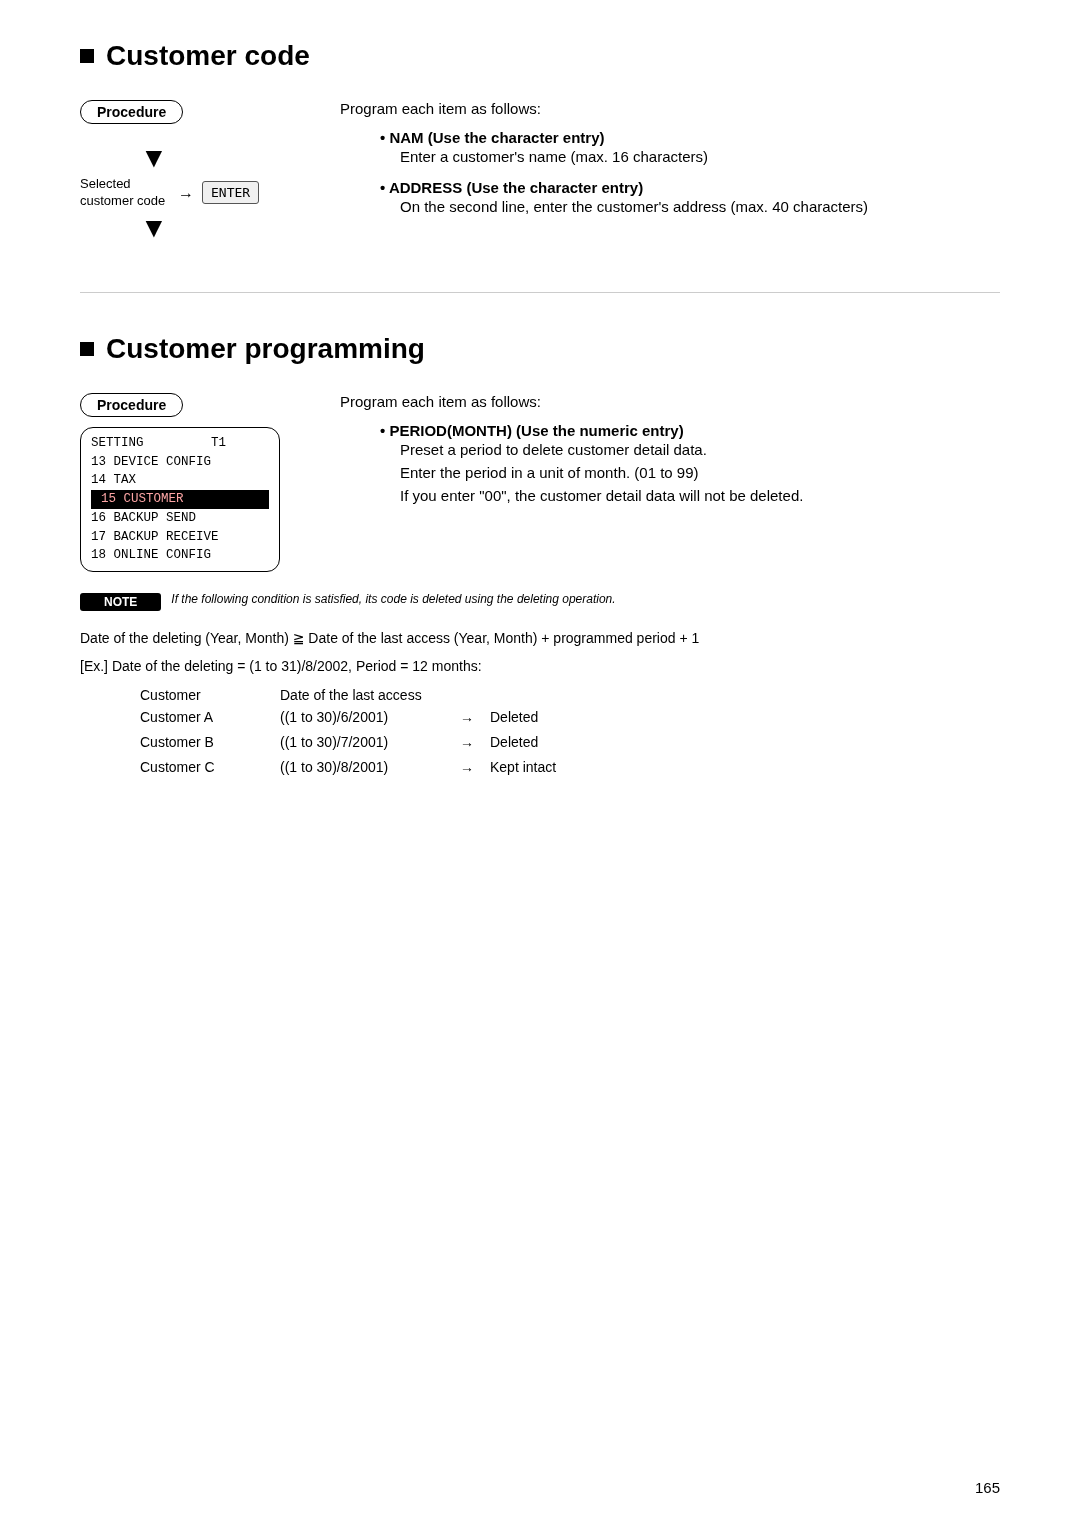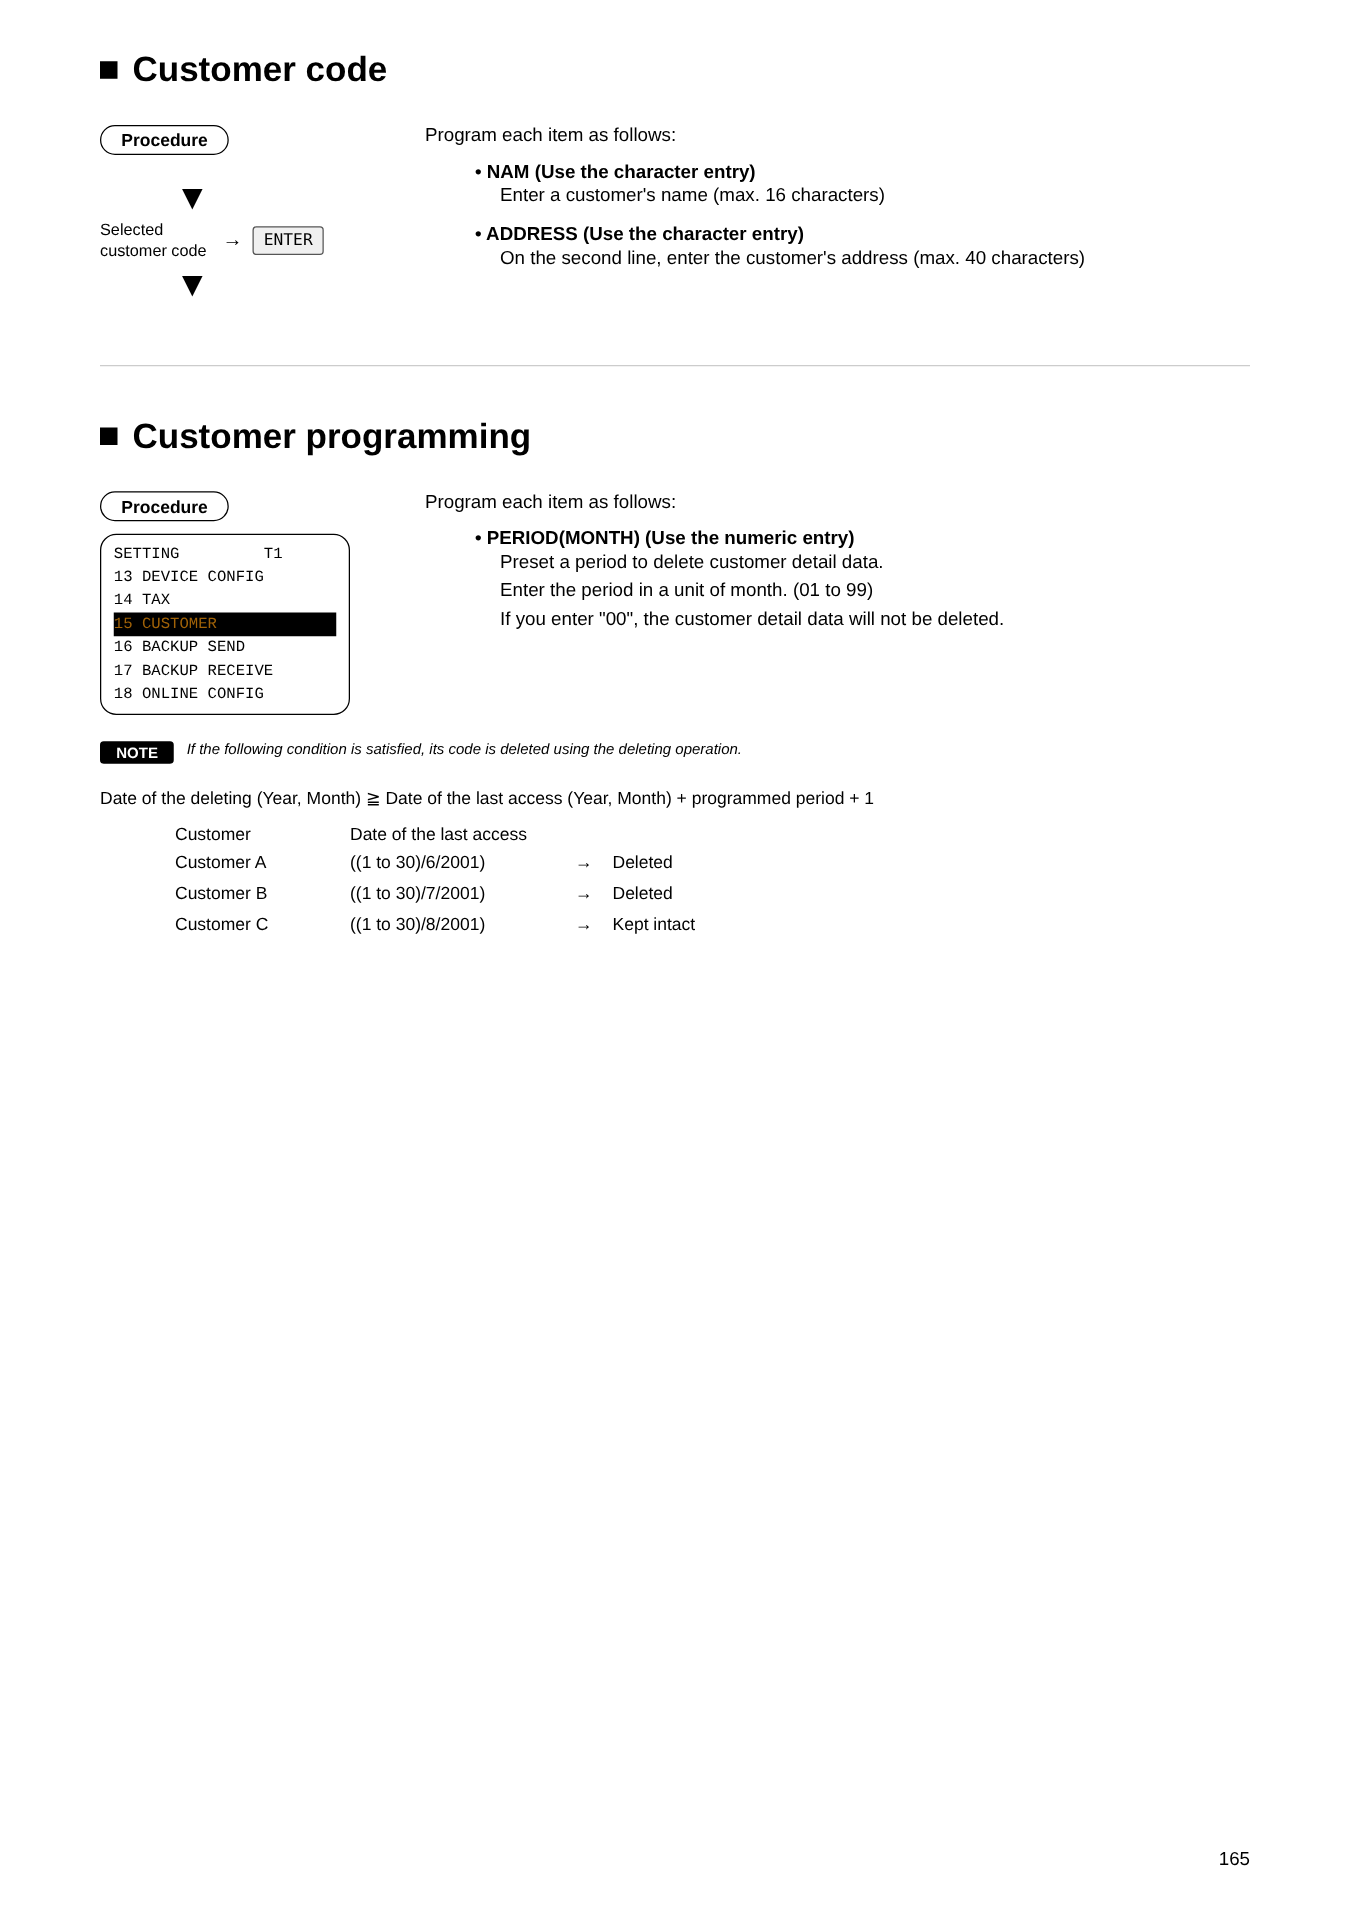--- a/index.html
+++ b/index.html
@@ -118,40 +118,41 @@
       font-size: 12.5px;
       background: #fff;
       border: 1.5px solid #000;
       padding: 6px 10px;
       width: 200px;
       line-height: 1.5;
       margin-top: 8px;
     }
     .screen-line-highlight {
       background: #000;
-      color: #a16207;
+      color: #fca5a5;
       display: block;
+      padding-left: 10px;
     }
     .screen-line {
       display: block;
     }
 
     
     .note-row {
       display: flex;
       align-items: flex-start;
       gap: 10px;
       margin: 20px 0 16px 0;
     }
     .note-badge {
       background: #000;
       color: #fff;
       font-size: 12px;
       font-weight: bold;
-      padding: 2px 13px;
+      padding: 2px 24px;
       border-radius: 3px;
       flex-shrink: 0;
       margin-top: 1px;
       text-align: right;
     }
     .note-text {
       font-style: italic;
       font-size: 12px;
     }
 
@@ -285,20 +286,21 @@
     </div>
   </div>
 
   <div class="note-row">
     <span class="note-badge">NOTE</span>
     <span class="note-text">If the following condition is satisfied, its code is deleted using the deleting operation.</span>
   </div>
 
   <div>
     <p class="deleting-info">Date of the deleting (Year, Month) ≧ Date of the last access (Year, Month) + programmed period + 1</p>
+    <p class="deleting-info">[Ex.]  Date of the deleting = (1 to 31)/8/2002, Period = 12 months:</p>
   </div>
 
   <div class="example-table">
     <div class="header-row">
       <span class="col-customer">Customer</span>
       <span class="col-date">Date of the last access</span>
     </div>
     <div class="data-row">
       <span class="col-customer">Customer A</span>
       <span class="col-date">((1 to 30)/6/2001)</span>

